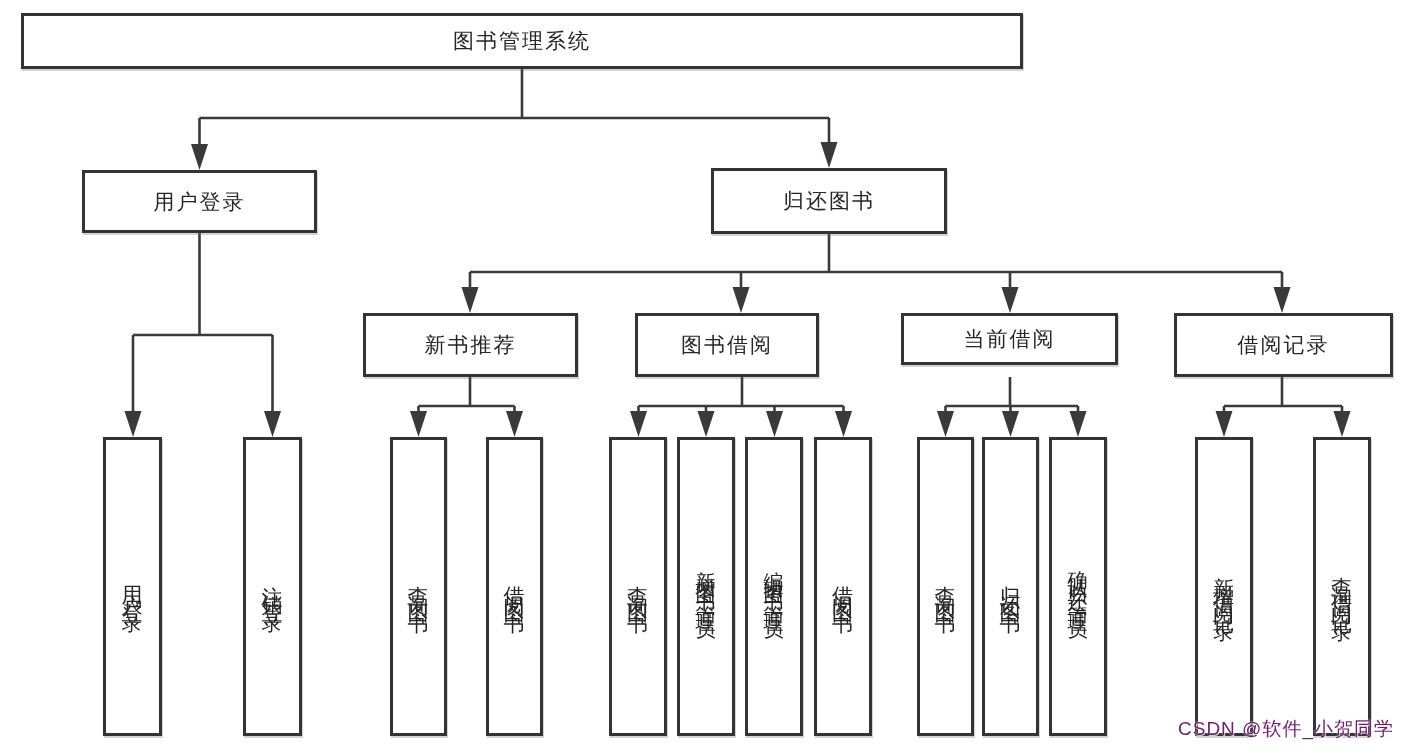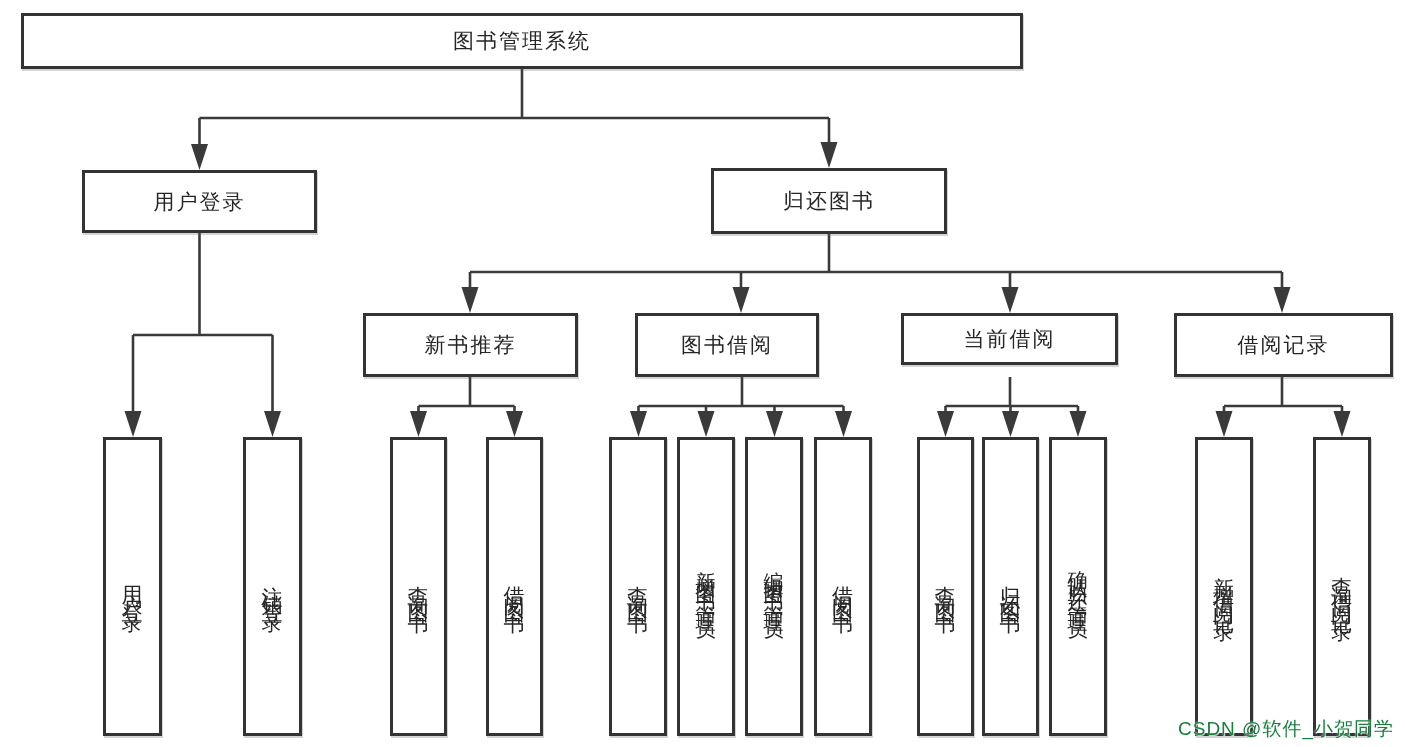--- a/index.html
+++ b/index.html
@@ -33,21 +33,21 @@
     letter-spacing:9px;
     line-height:1;
     font-size:21px;
   }
   .node.leaf span{display:block;}
   .watermark{
     position:absolute;
     left:1178px;top:716px;
     width:226px;
     font-size:19px;
-    color:#15803d;
+    color:#701a75;
     letter-spacing:1px;
     white-space:nowrap;
     text-shadow:0 0 2px #fff,1px 1px 0 rgba(255,255,255,.7);
     z-index:5;
   }
 </style>
 </head>
 <body>
 
 <div class="stage">

